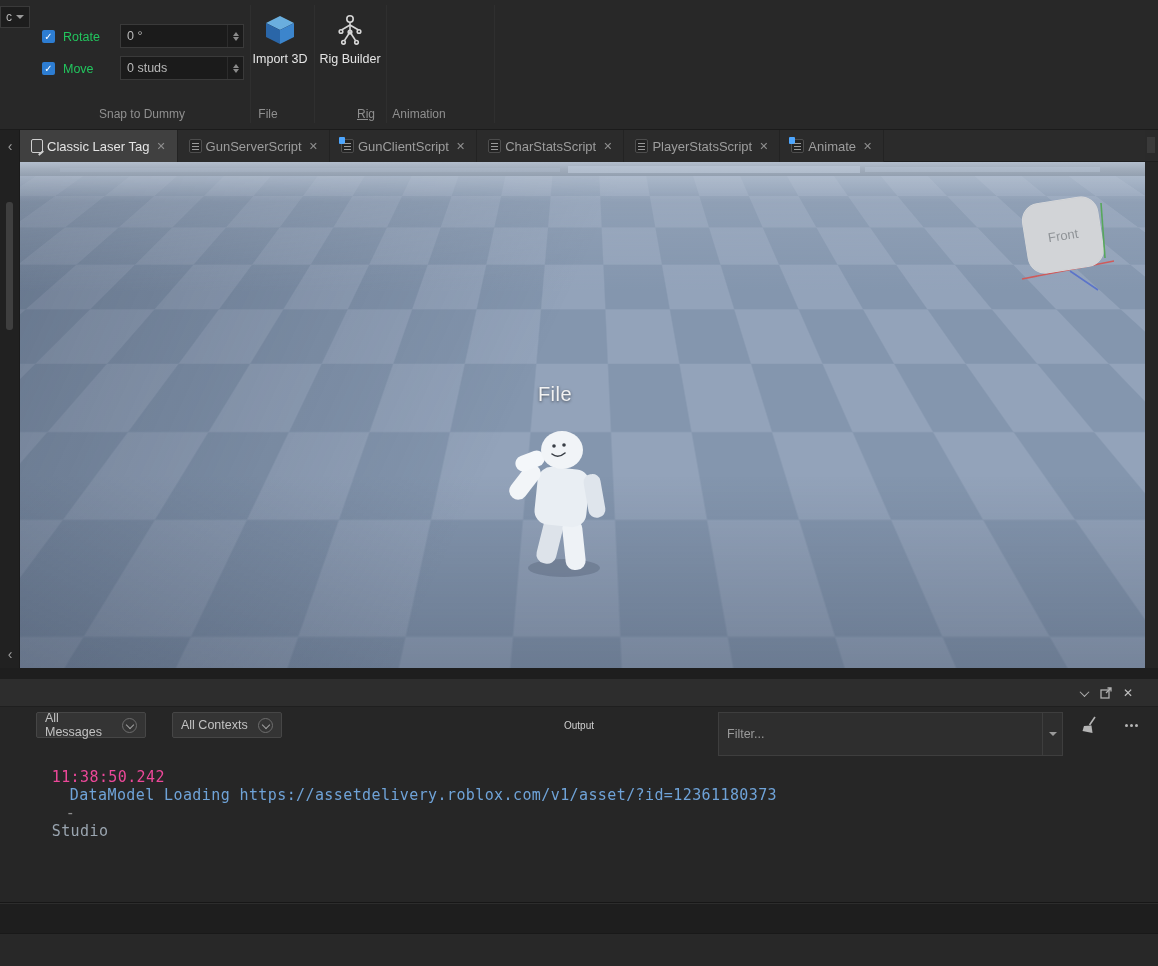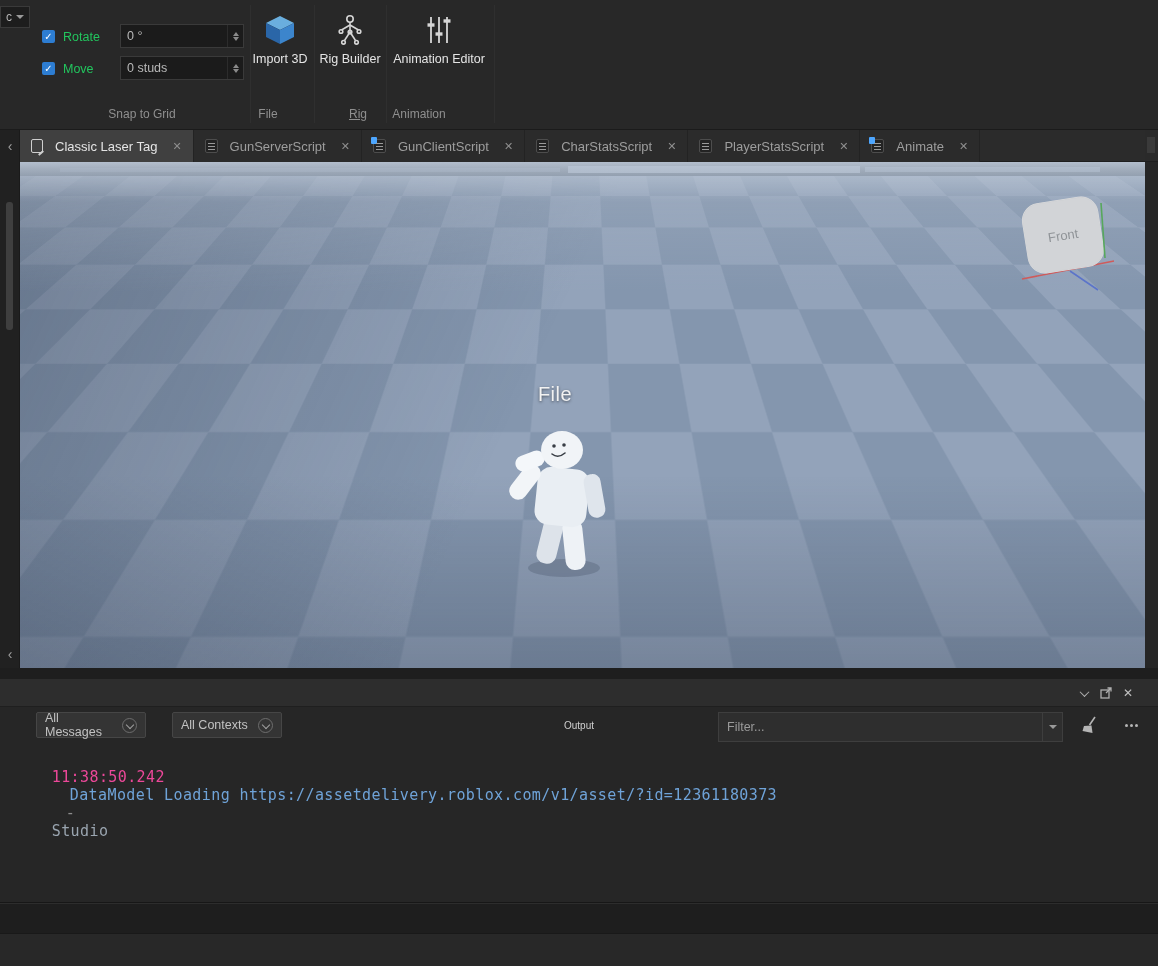--- a/index.html
+++ b/index.html
@@ -46,21 +46,21 @@
   .ribbon-btn { position:absolute; top:12px; display:flex; flex-direction:column; align-items:center; cursor:default; }
   .ribbon-btn .rb-icon { height:36px; display:flex; align-items:center; justify-content:center; }
   .ribbon-btn .rb-label { font-size:12.5px; color:#e5e5e5; text-align:center; line-height:1.4; margin-top:3px; }
 
   
   #tabstrip {
     left:20px; top:130px; width:1125px; height:32px; background:#2b2b2b;
     border-bottom:1px solid #1e1e1e; display:flex; align-items:stretch;
   }
   .tab {
-    display:flex; align-items:center; gap:12px; padding:16px 11px; font-size:13px; color:#9d9d9d;
+    display:flex; align-items:center; gap:4px; padding:16px 11px; font-size:13px; color:#9d9d9d;
     border-right:1px solid #232323; background:#2b2b2b; white-space:nowrap; cursor:default;
   }
   .tab.active { background:#404040; color:#e4e4e4; }
   .tab-close { font-size:11px; color:#8f8f8f; margin-left:3px; }
   .script-icon { width:13px; height:14px; background:#232323; border:1px solid #4d4d4d; border-radius:2px; position:relative; flex:0 0 auto; }
   .script-icon::after { content:""; position:absolute; left:2px; right:2px; top:3px; height:8px;
     background:repeating-linear-gradient(to bottom, #9a9a9a 0 1px, transparent 1px 3px); }
   .local-badge { position:absolute; left:-3px; top:-3px; width:6px; height:7px; background:#4da6ff; border-radius:1px; }
   .place-icon { width:12px; height:14px; border:1.5px solid #cfcfcf; border-radius:2px; position:relative; flex:0 0 auto; background:transparent; }
   .place-icon::after { content:""; position:absolute; right:-2px; bottom:-2px; width:6px; height:2px; background:#cfcfcf; transform:rotate(-40deg); }
@@ -112,21 +112,21 @@
 
   .dd {
     position:absolute; top:33px; height:26px; background:#343434; border:1px solid #464646; border-radius:2px;
     display:flex; align-items:center; justify-content:space-between; padding:0 8px;
     font-size:12.5px; color:#c2c2c2; cursor:default;
   }
   .circ-caret { width:15px; height:15px; border:1px solid #6d6d6d; border-radius:50%; position:relative; flex:0 0 auto; margin-left:8px; }
   .circ-caret::after { content:""; position:absolute; left:4px; top:3.5px; width:5px; height:5px;
     border-right:1.5px solid #9f9f9f; border-bottom:1.5px solid #9f9f9f; transform:rotate(45deg); }
 
-  #filter-box { position:absolute; left:718px; top:33px; width:345px; height:30px; background:#2e2e2e; border:1px solid #3e3e3e; display:flex; }
+  #filter-box { position:absolute; left:718px; top:33px; width:345px; height:44px; background:#2e2e2e; border:1px solid #3e3e3e; display:flex; }
   #filter-box input {
     flex:1; background:transparent; border:none; outline:none; color:#c0c0c0; font-size:12.5px; padding:0 8px; min-width:0;
     font-family:"Liberation Sans", sans-serif;
   }
   #filter-box input::placeholder { color:#9a9a9a; }
   #filter-caret { width:20px; border-left:1px solid #3e3e3e; display:flex; align-items:center; justify-content:center; }
   #filter-caret .caret-down { border-top-color:#9a9a9a; }
 
   #clear-output { position:absolute; left:1078px; top:33px; width:24px; height:26px; display:flex; align-items:center; justify-content:center; cursor:default; }
   #more-btn { position:absolute; left:1118px; top:33px; width:26px; height:26px; display:flex; align-items:center; justify-content:center; gap:2px; cursor:default; }
@@ -167,21 +167,21 @@
   <span class="checkbox" style="left:42px; top:62px;"></span>
   <span class="cb-label" style="left:63px; top:62px;">Move</span>
   <div class="spin-input" style="left:120px; top:56px;">
     <input value="0 studs" style="">
     <span class="spinner">
         <span class="spin-up"></span>
         <span class="spin-down"></span>
       </span>
   </div>
 
-  <div class="ribbon-group-label" style="left:36px; width:212px;">Snap to Grid</div>
+  <div class="ribbon-group-label" style="left:36px; width:212px;">Snap to Dummy</div>
 
   <div class="group-sep" style="left:250px;"></div>
 
   <div class="ribbon-btn" style="left:248px; width:64px;">
     <span class="rb-icon">
       <svg width="34" height="34" viewBox="0 0 34 34">
         <polygon points="17,3 31,10 17,17 3,10" fill="#6aaede"></polygon>
         <polygon points="3,10 17,17 17,31 3,24" fill="#2a66a8"></polygon>
         <polygon points="31,10 17,17 17,31 31,24" fill="#3c85cc"></polygon>
       </svg>
@@ -205,41 +205,24 @@
           <line x1="17" y1="19" x2="11.5" y2="27.5"></line>
             <circle cx="10.5" cy="29.3" r="1.8"></circle>
           <line x1="17" y1="19" x2="22.5" y2="27.5"></line>
             <circle cx="23.5" cy="29.3" r="1.8"></circle>
           <circle cx="17" cy="19" r="1.8"></circle>
         </g>
       </svg>
     </span>
     <div class="rb-label">Rig Builder</div>
   </div>
-  <div class="ribbon-group-label" style="left:324px; width:68px;text-decoration:underline;">Rig</div>
+  <div class="ribbon-group-label" style="left:332px; width:68px;text-decoration:underline;">Rig</div>
 
   <div class="group-sep" style="left:386px;"></div>
 
-  <div class="ribbon-btn" style="left:388px; width:102px;">
-    <span class="rb-icon">
-      <svg width="34" height="34" viewBox="0 0 34 34">
-        <g stroke="#d6d6d6" stroke-width="1.8">
-          <line x1="9" y1="4" x2="9" y2="30"></line>
-          <line x1="17" y1="4" x2="17" y2="30"></line>
-          <line x1="25" y1="4" x2="25" y2="30"></line>
-        </g>
-        <g stroke="#d6d6d6" stroke-width="3.4">
-          <line x1="5.5" y1="12" x2="12.5" y2="12"></line>
-          <line x1="13.5" y1="21" x2="20.5" y2="21"></line>
-          <line x1="21.5" y1="8" x2="28.5" y2="8"></line>
-        </g>
-      </svg>
-    </span>
-    <div class="rb-label">Animation Editor</div>
-  </div>
   <div class="ribbon-group-label" style="left:368px; width:102px;">Animation</div>
 
   <div class="group-sep" style="left:494px;"></div>
 </div>
 
 <div id="tabstrip" class="abs">
   <div class="tab active">
     <span class="place-icon"></span>
     <span>Classic Laser Tag</span>
     <span class="tab-close">✕</span>

